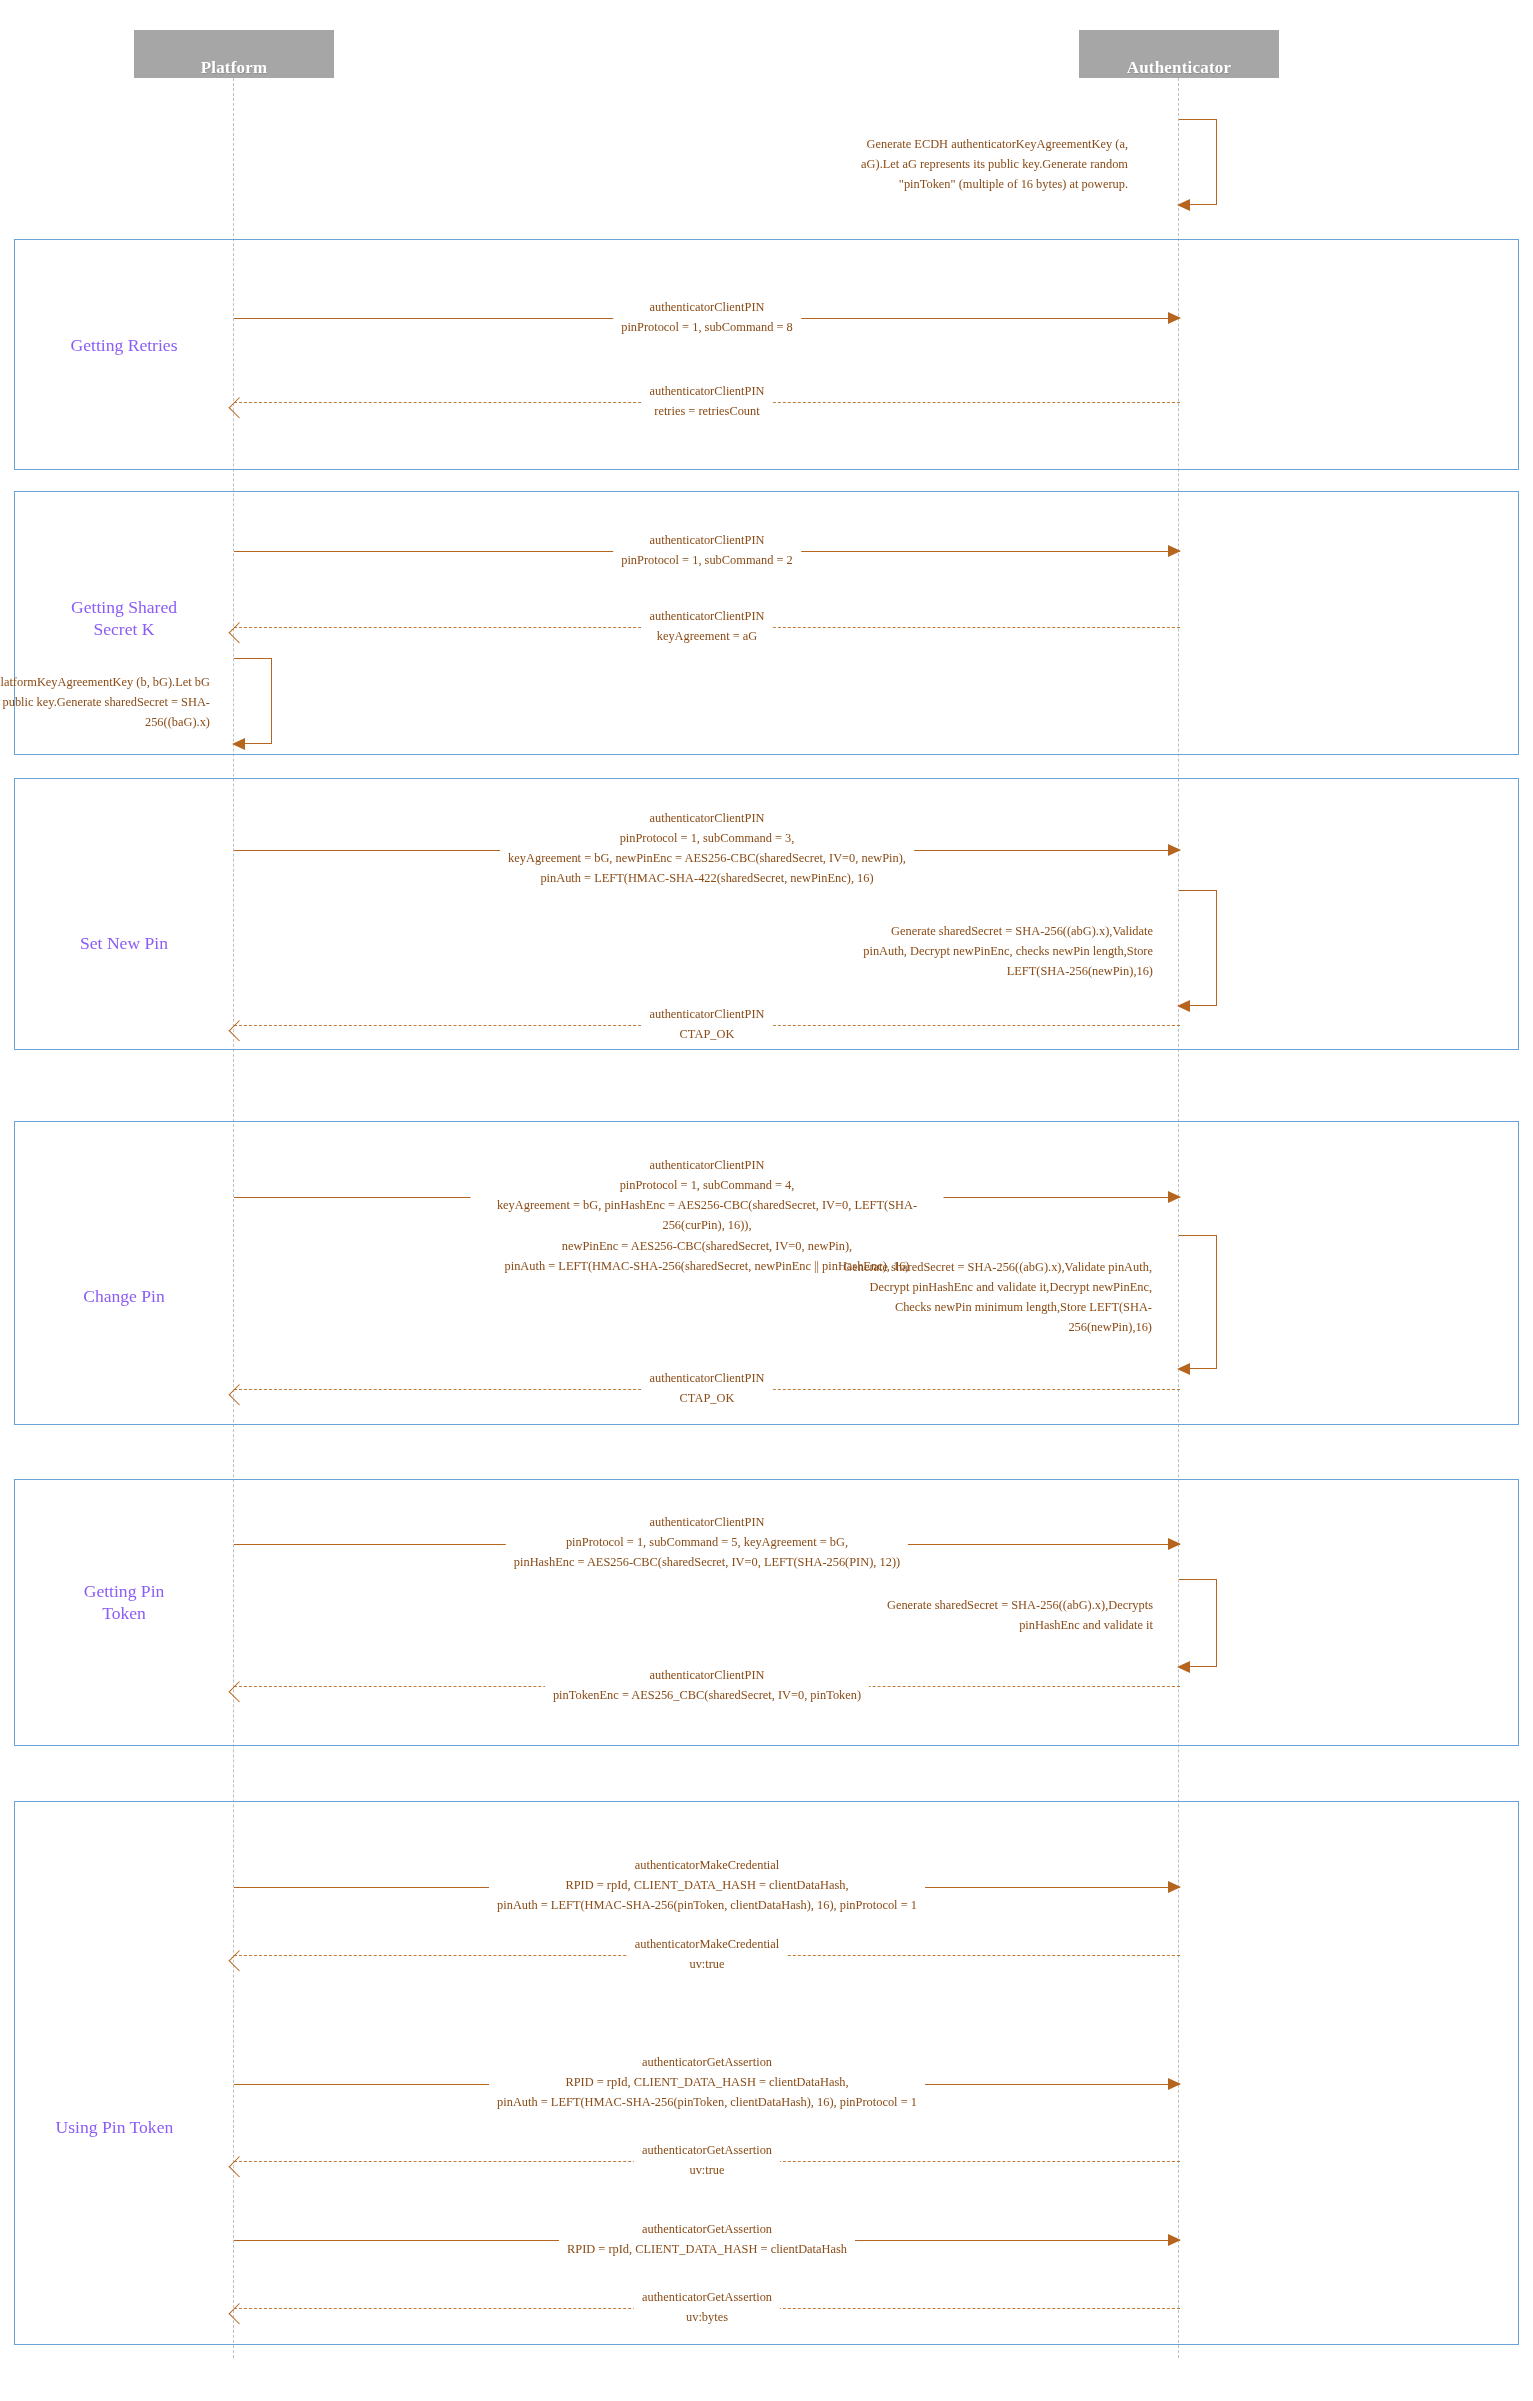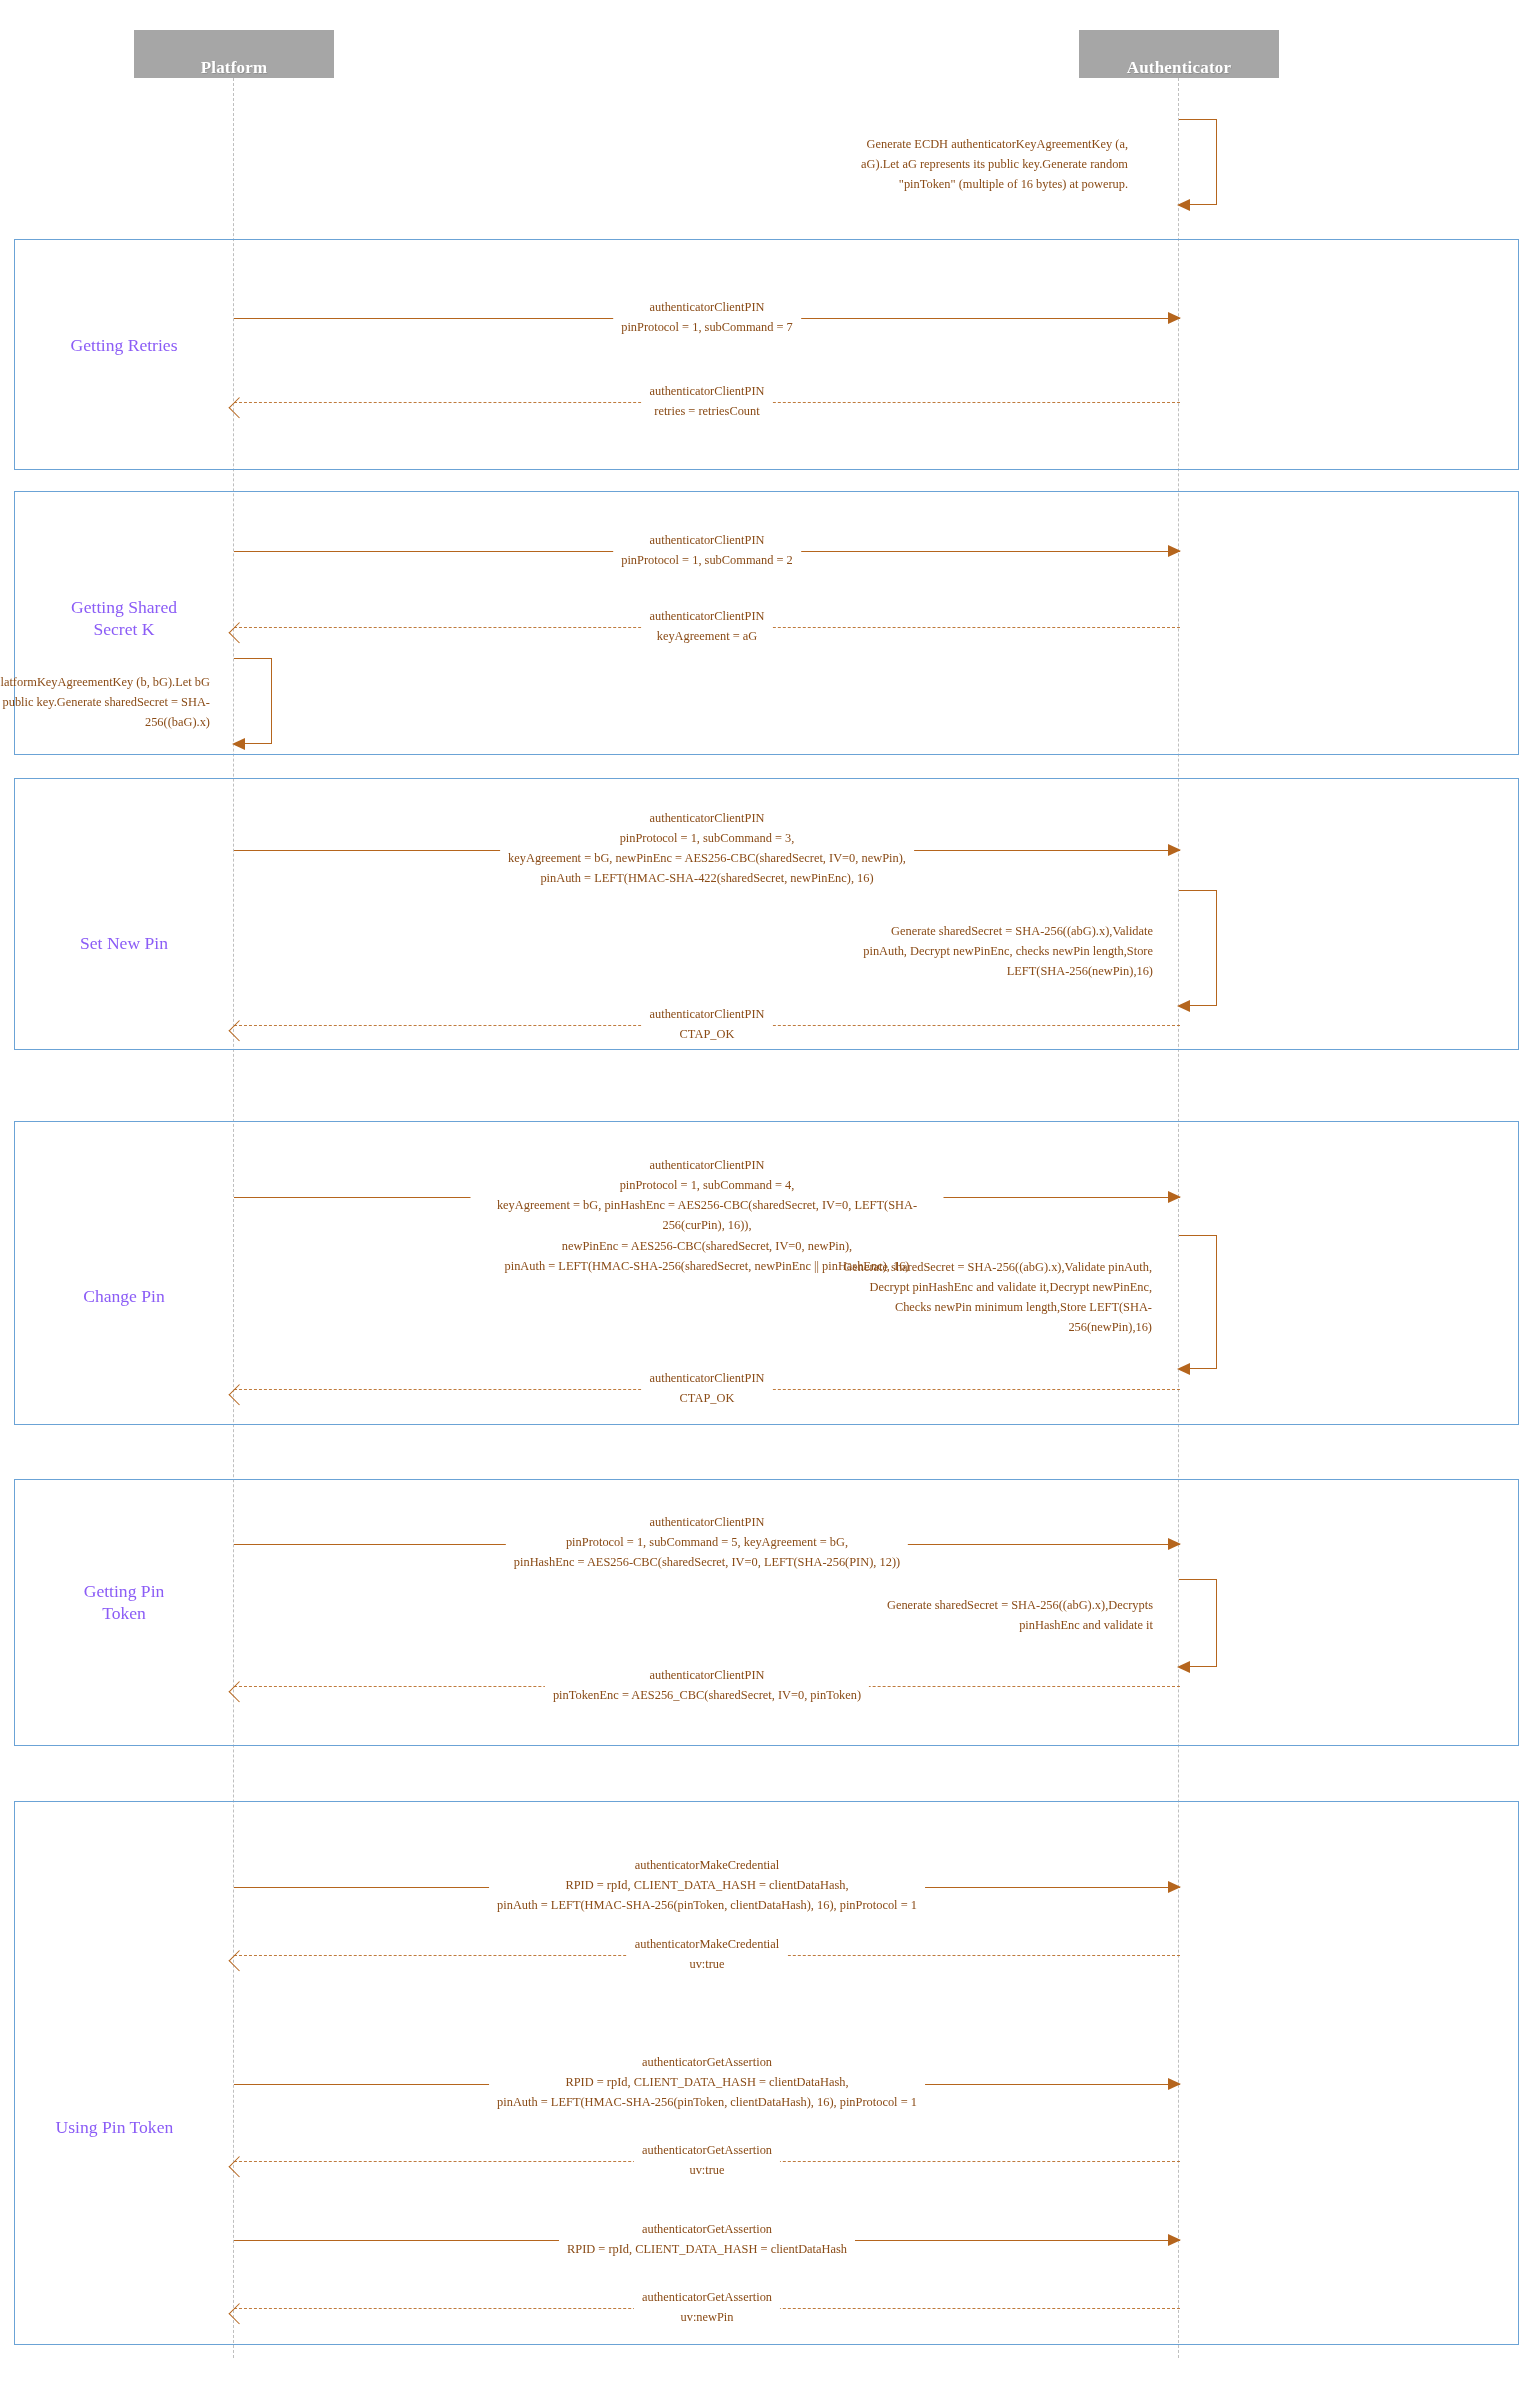--- a/index.html
+++ b/index.html
@@ -144,21 +144,21 @@
     <div class="sm-head"></div>
   </div>
   <div class="self-note right-al" style="left:828px;top:134px;width:300px;"><span class="lbl-line">Generate ECDH authenticatorKeyAgreementKey (a, aG).</span><span class="lbl-line">Let aG represents its public key.</span><span class="lbl-line">Generate random "pinToken" (multiple of 16 bytes) at powerup.</span></div>
 
   <div class="section" style="left:14.4px;top:239px;width:1505px;height:231px;"></div>
   <div class="section-label" style="left:16px;top:335px;width:216px;">Getting Retries</div>
 
   <div class="msg" style="left:234px;top:311px;width:946px;height:14.4px;">
     <div class="line"></div>
     <div class="head-r"></div>
-    <div class="msg-label" style="margin-top:-21.6px;"><span class="lbl-line">authenticatorClientPIN</span><span class="lbl-line">pinProtocol = 1, subCommand = 7</span></div>
+    <div class="msg-label" style="margin-top:-21.6px;"><span class="lbl-line">authenticatorClientPIN</span><span class="lbl-line">pinProtocol = 1, subCommand = 8</span></div>
   </div>
 
   <div class="msg dashed" style="left:234px;top:395px;width:946px;height:14.4px;">
     <div class="line"></div>
     <div class="head-l-open"></div>
     <div class="msg-label" style="margin-top:-21.6px;"><span class="lbl-line">authenticatorClientPIN</span><span class="lbl-line">retries = retriesCount</span></div>
   </div>
 
   <div class="section" style="left:14.4px;top:491px;width:1505px;height:264px;"></div>
   <div class="section-label" style="left:16px;top:597px;width:216px;">Getting Shared
@@ -283,17 +283,17 @@
 
   <div class="msg" style="left:234px;top:2233px;width:946px;height:14.4px;">
     <div class="line"></div>
     <div class="head-r"></div>
     <div class="msg-label" style="margin-top:-21.6px;"><span class="lbl-line">authenticatorGetAssertion</span><span class="lbl-line">RPID = rpId, CLIENT_DATA_HASH = clientDataHash</span></div>
   </div>
 
   <div class="msg dashed" style="left:234px;top:2301px;width:946px;height:14.4px;">
     <div class="line"></div>
     <div class="head-l-open"></div>
-    <div class="msg-label" style="margin-top:-21.6px;"><span class="lbl-line">authenticatorGetAssertion</span><span class="lbl-line">uv:newPin</span></div>
+    <div class="msg-label" style="margin-top:-21.6px;"><span class="lbl-line">authenticatorGetAssertion</span><span class="lbl-line">uv:bytes</span></div>
   </div>
 
 </div>
 
 
 </body></html>

